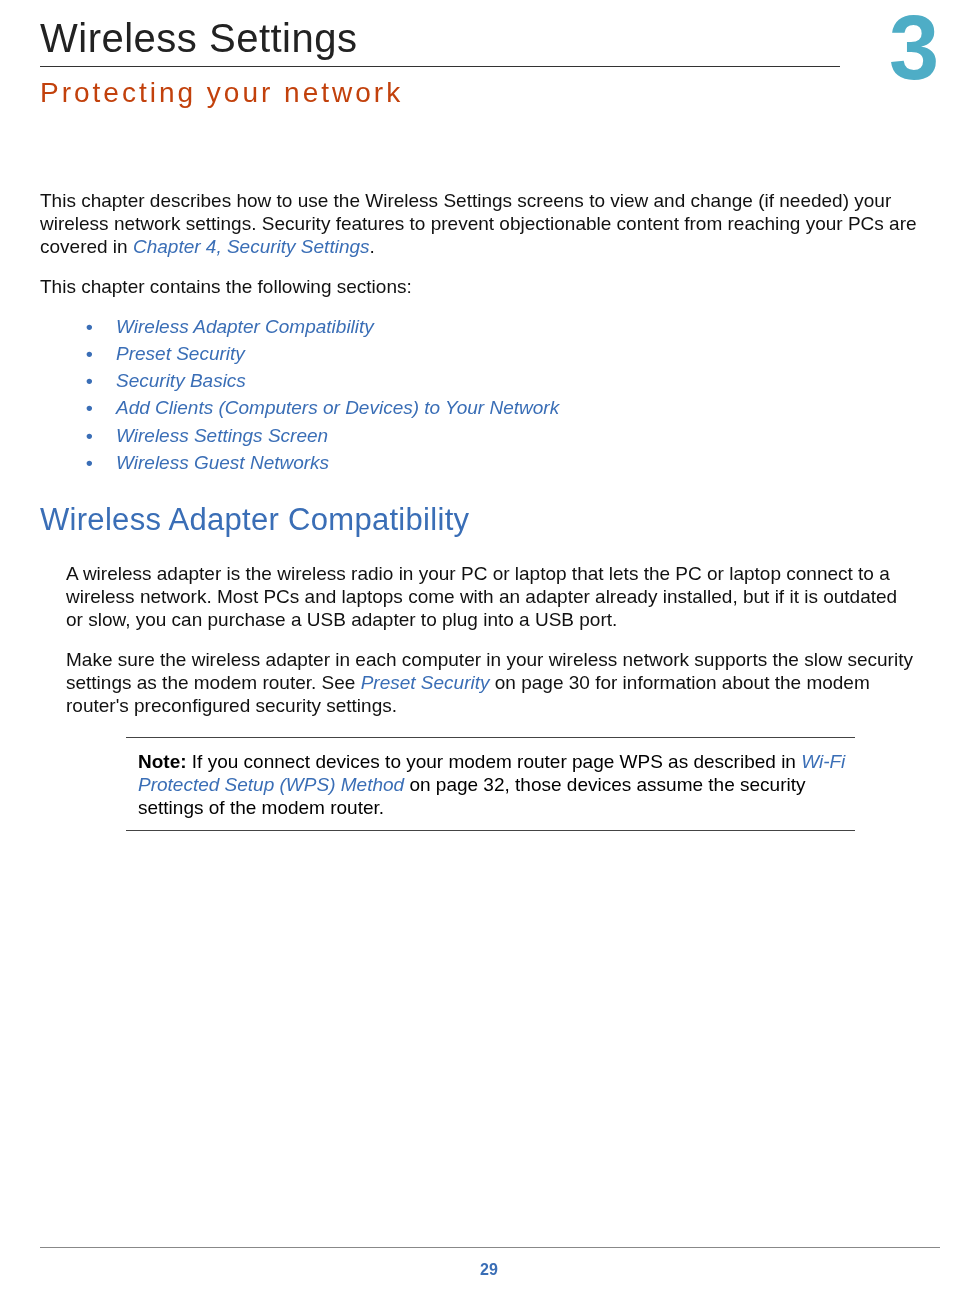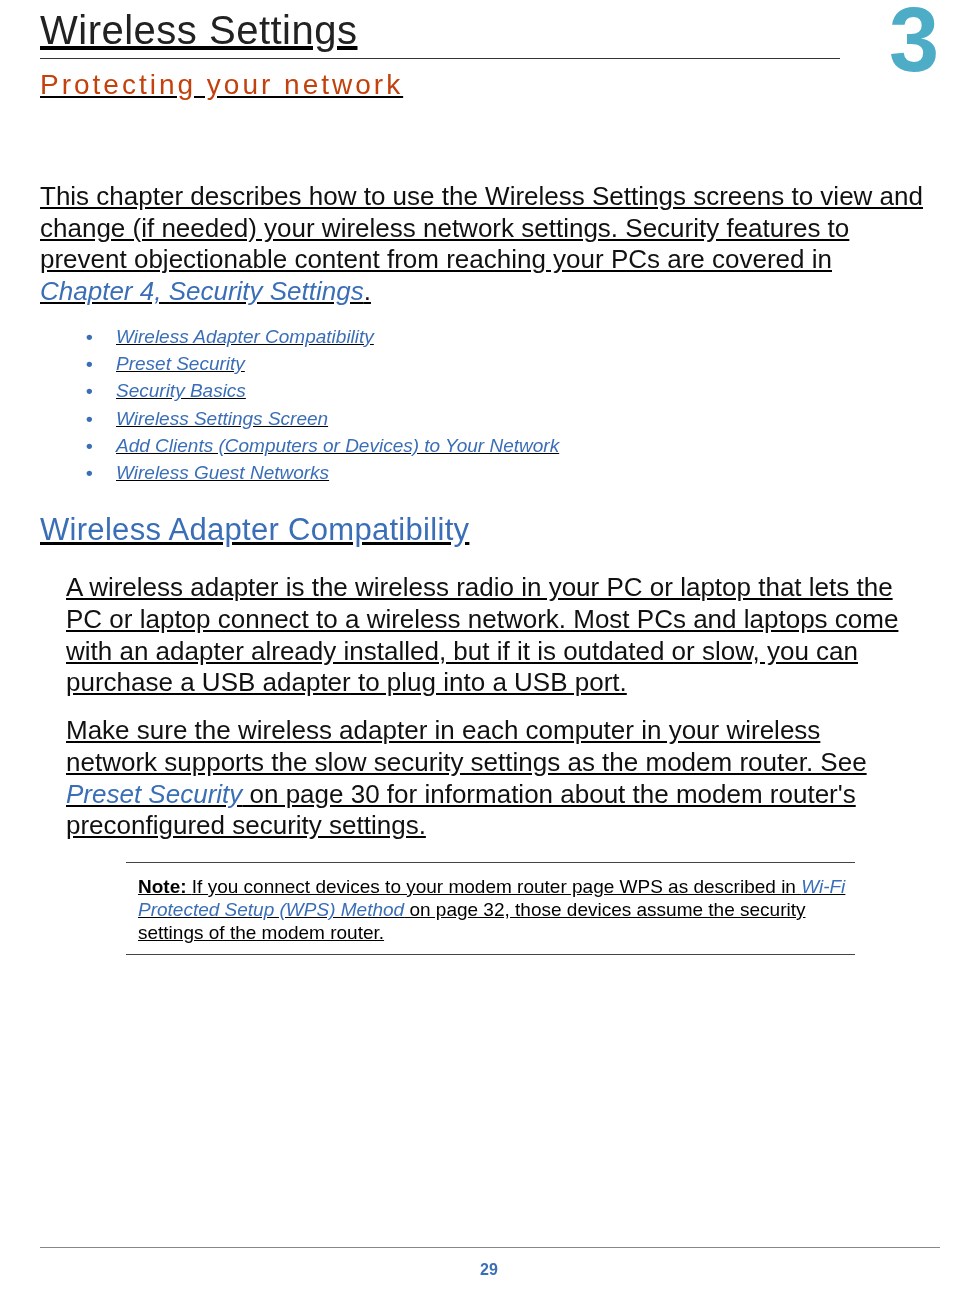--- a/index.html
+++ b/index.html
@@ -8,23 +8,22 @@
       margin: 0;
       padding: 0;
       width: 978px;
       height: 1314px;
       background: #fff;
       font-family: Arial, Helvetica, sans-serif;
       color: #000;
       position: relative;
     }
     .content {
-      padding: 8px 35px 0 40px;
+      padding: 16px 35px 0 40px;
       width: 960px;
-      text-decoration: underline;
     }
     .chapter-title {
       font-family: "Trebuchet MS", "Lucida Sans", Arial, sans-serif;
       font-size: 40px;
       font-weight: 300;
       color: #222;
       margin: 0;
       padding-top: 0px;
       letter-spacing: 0.5px;
       line-height: 1.1;
@@ -50,21 +49,21 @@
     }
     .subtitle {
       font-family: "Trebuchet MS", "Lucida Sans", Arial, sans-serif;
       font-size: 28px;
       font-weight: 300;
       color: #c2410c;
       margin: 0 0 80px 0;
       letter-spacing: 3px;
     }
     .body-text {
-      font-size: 26px;
+      font-size: 19px;
       line-height: 1.22;
       margin: 0 0 16px 0;
       color: #111;
     }
     .link { color: #3a6eb6; font-style: italic; }
     .toc { margin: 0 0 26px 0; padding: 0 0 0 46px; list-style: none; }
     .toc li { font-size: 19px; line-height: 1.38; color: #3a6eb6; font-style: italic; position: relative; padding-left: 30px; margin-bottom: 1px;}
     .toc li::before { content: "•"; position: absolute; left: 0; top: 0; color: #3a6eb6; font-style: normal; font-weight: bold; }
     .h2 {
       font-family: "Trebuchet MS", "Lucida Sans", Arial, sans-serif;
@@ -117,27 +116,28 @@
     <h1 class="chapter-title">Wireless Settings</h1>
     <hr class="head-rule">
     <div class="chapter-number">3</div>
     <div class="subtitle">Protecting your network</div>
   </div>
 
   <p class="body-text">
     <span>This chapter describes how to use the Wireless Settings screens to view and change (if needed) your wireless network settings. Security features to prevent objectionable content from reaching your PCs are covered in </span><span class="link">Chapter 4, Security Settings</span><span>.</span>
   </p>
 
+  <p class="body-text">This chapter contains the following sections:</p>
 
   <ul class="toc">
     <li>Wireless Adapter Compatibility</li>
     <li>Preset Security</li>
     <li>Security Basics</li>
+    <li>Add Clients (Computers or Devices) to Your Network</li>
     <li>Wireless Settings Screen</li>
-    <li>Add Clients (Computers or Devices) to Your Network</li>
     <li>Wireless Guest Networks</li>
   </ul>
 
   <h2 class="h2">Wireless Adapter Compatibility</h2>
 
   <div class="indent-block">
     <p class="body-text">A wireless adapter is the wireless radio in your PC or laptop that lets the PC or laptop connect to a wireless network. Most PCs and laptops come with an adapter already installed, but if it is outdated or slow, you can purchase a USB adapter to plug into a USB port.</p>
 
     <p class="body-text">
       <span>Make sure the wireless adapter in each computer in your wireless network supports the slow security settings as the modem router. See </span><span class="link">Preset Security</span><span> on page 30 for information about the modem router's preconfigured security settings.</span>

